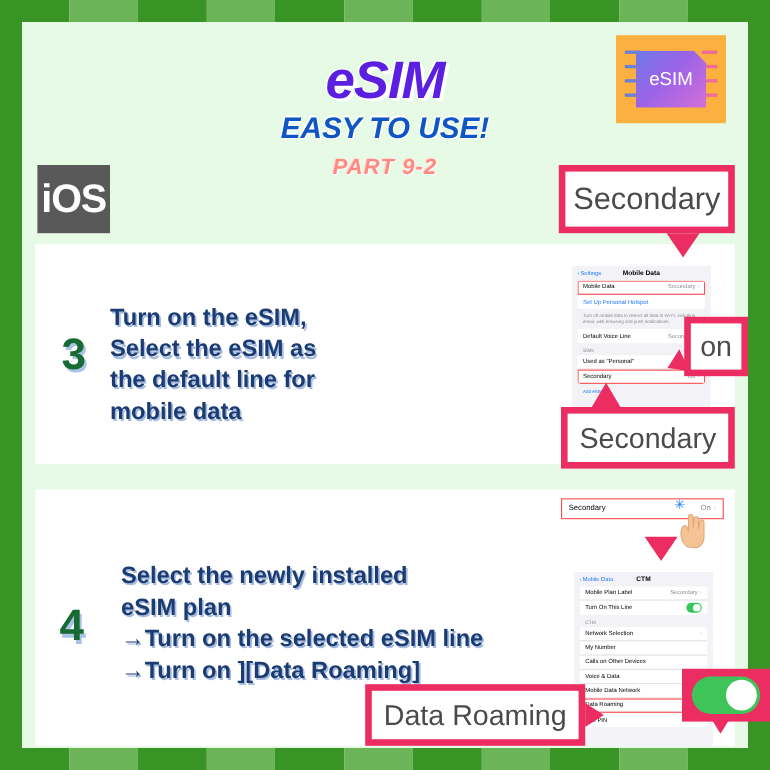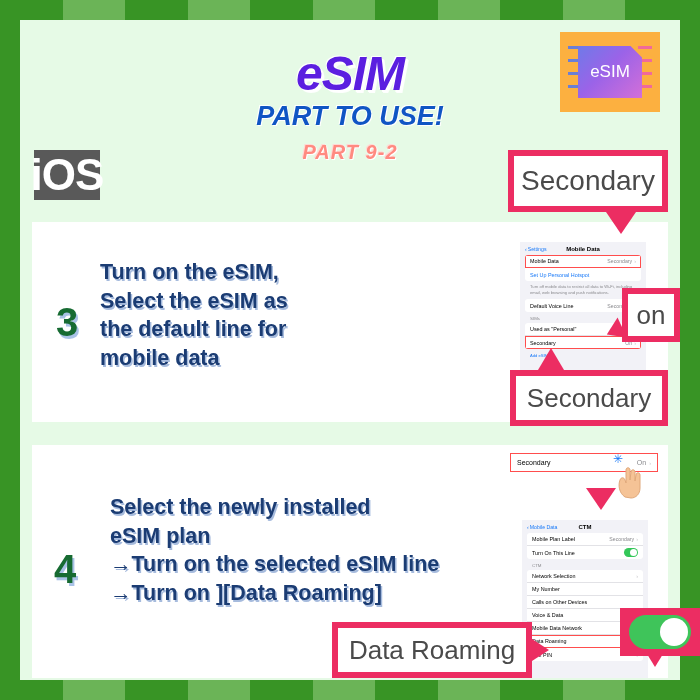--- a/index.html
+++ b/index.html
@@ -32,23 +32,23 @@
   #canvas {
     position:absolute; left:20px; top:20px;
     width:660px; height:660px;
     background:#e6fae6;
     z-index:2;
   }
 
   
   #ios-badge {
     position:absolute; left:14px; top:130px;
-    width:66px; height:50px;
+    width:66px; height:62px;
     background:#595959; color:#fff;
-    font-size:44px; font-weight:bold; letter-spacing:-1px;
+    font-size:36px; font-weight:bold; letter-spacing:-1px;
     display:flex; align-items:center; justify-content:center;
   }
 
   #title-block {
     position:absolute; left:0; top:30px; width:660px;
     text-align:center;
   }
   #title-main {
     font-size:48px; font-weight:bold; font-style:italic;
     color:#5b1fe0; letter-spacing:-1px;
@@ -97,20 +97,21 @@
     position:absolute;
     font-size:40px; font-weight:bold; color:#176b32;
     text-shadow: 2px 3px 0 #a9c2e6;
     font-family:"Liberation Sans", sans-serif;
   }
   .step-text {
     position:absolute;
     font-size:21.5px; font-weight:bold; color:#1b3c73;
     line-height:1.33; white-space:pre-line;
     text-shadow: 1.5px 2px 0 rgba(150,175,215,.85);
+    margin-top: 16px;
   }
 
   
   .phone {
     position:absolute; background:#f2f2f7;
     font-family:"Liberation Sans", sans-serif;
     overflow:hidden;
   }
   .ph-nav {
     height:13px; display:flex; align-items:center;
@@ -232,21 +233,21 @@
 <div id="frame-right"></div>
 
 <div id="canvas">
 
   <div id="ios-badge">
     <span>iOS</span>
   </div>
 
   <div id="title-block">
     <div id="title-main">eSIM</div>
-    <div id="title-sub">PART TO USE!</div>
+    <div id="title-sub">EASY TO USE!</div>
     <div id="title-part">PART 9-2</div>
   </div>
 
   <div id="esim-logo">
     <div class="pin l" style="top:14px"></div>
     <div class="pin l" style="top:27px"></div>
     <div class="pin l" style="top:40px"></div>
     <div class="pin l" style="top:53px"></div>
     <div class="pin r" style="top:14px"></div>
     <div class="pin r" style="top:27px"></div>

